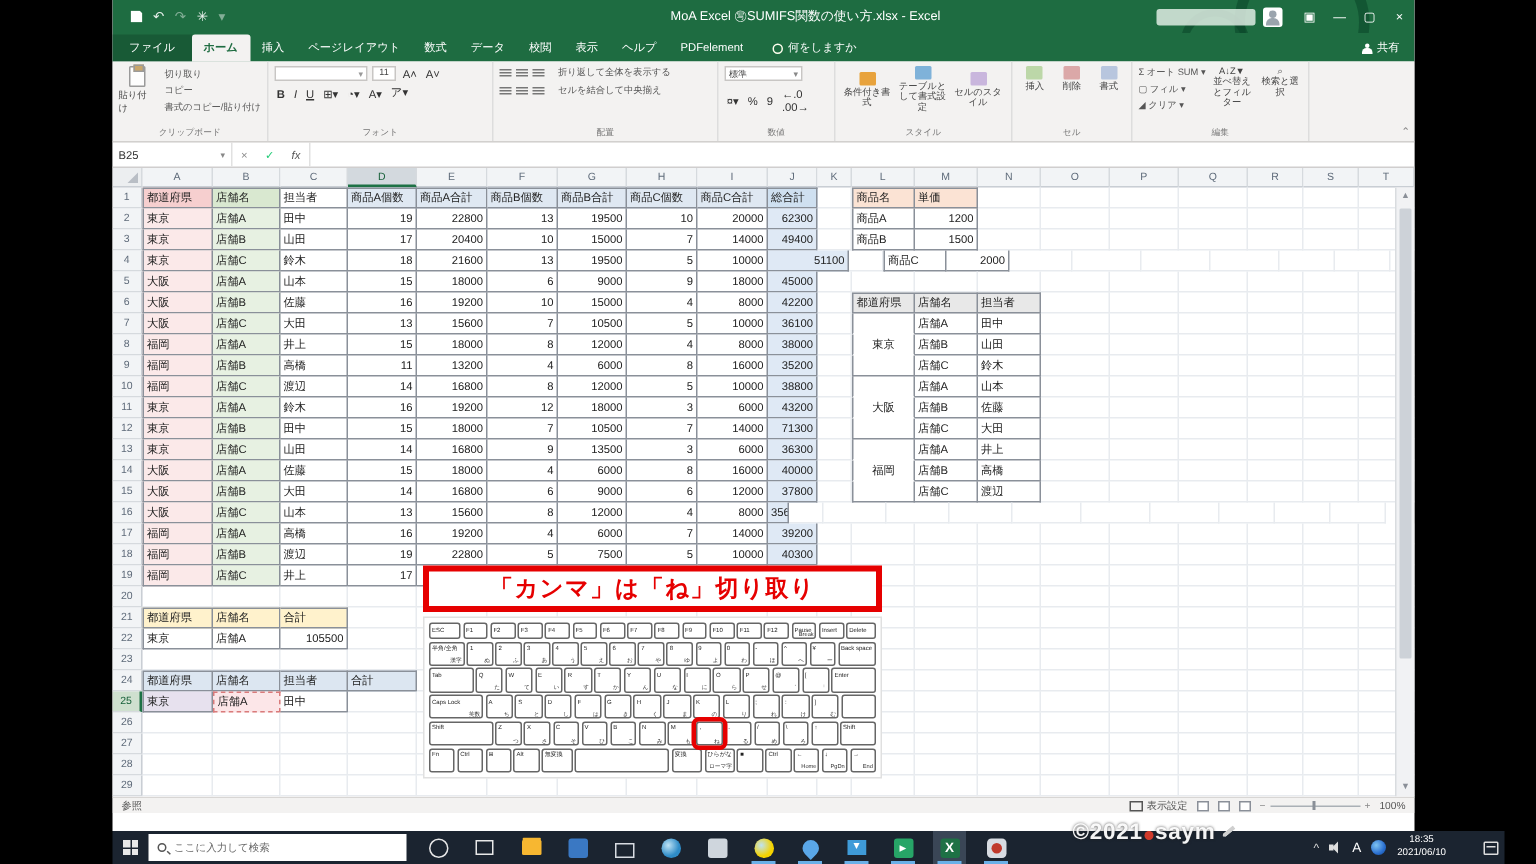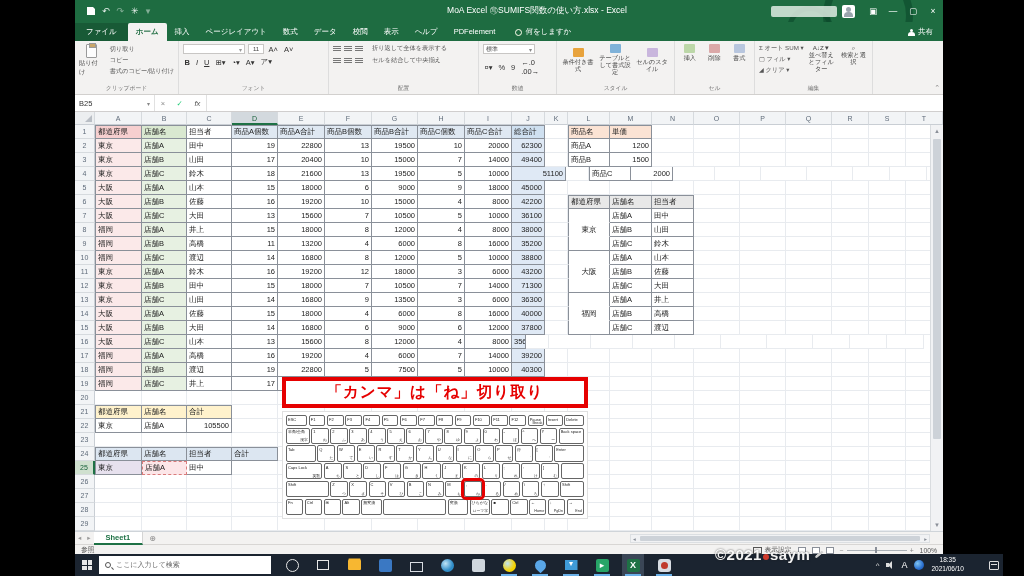--- a/index.html
+++ b/index.html
@@ -1052,31 +1052,20 @@
             <div class="cell" style="width: 37px;"></div>
             <div class="cell" style="width: 37px;"></div>
           </div>
           <div class="vsb">
             <div class="arr">▲</div>
             <div class="thumb"></div>
             <div class="arr dn">▼</div>
           </div>
         </div>
 
-      <div class="sbar">
-        <span class="snav">◂</span>
-        <span class="snav">▸</span>
-        <div class="stab">Sheet1</div>
-        <span class="addsheet">⊕</span>
-        <div class="hsb">
-          <span class="a">◂</span>
-          <div class="thumb"></div>
-          <span class="a">▸</span>
-        </div>
-      </div>
 
       <div class="stat">
         <span>参照</span>
         <div class="right">
           <span style="display:flex;align-items:center;">
             <span class="dsicon"></span>
             <span>表示設定</span>
           </span>
           <span class="mini"></span>
           <span class="mini"></span>

